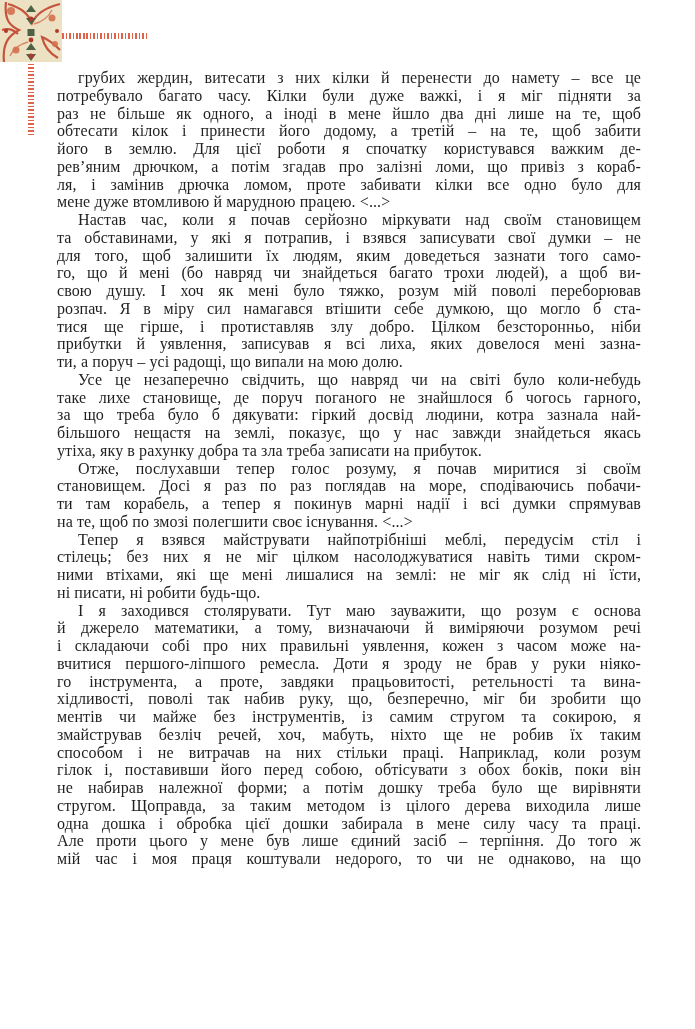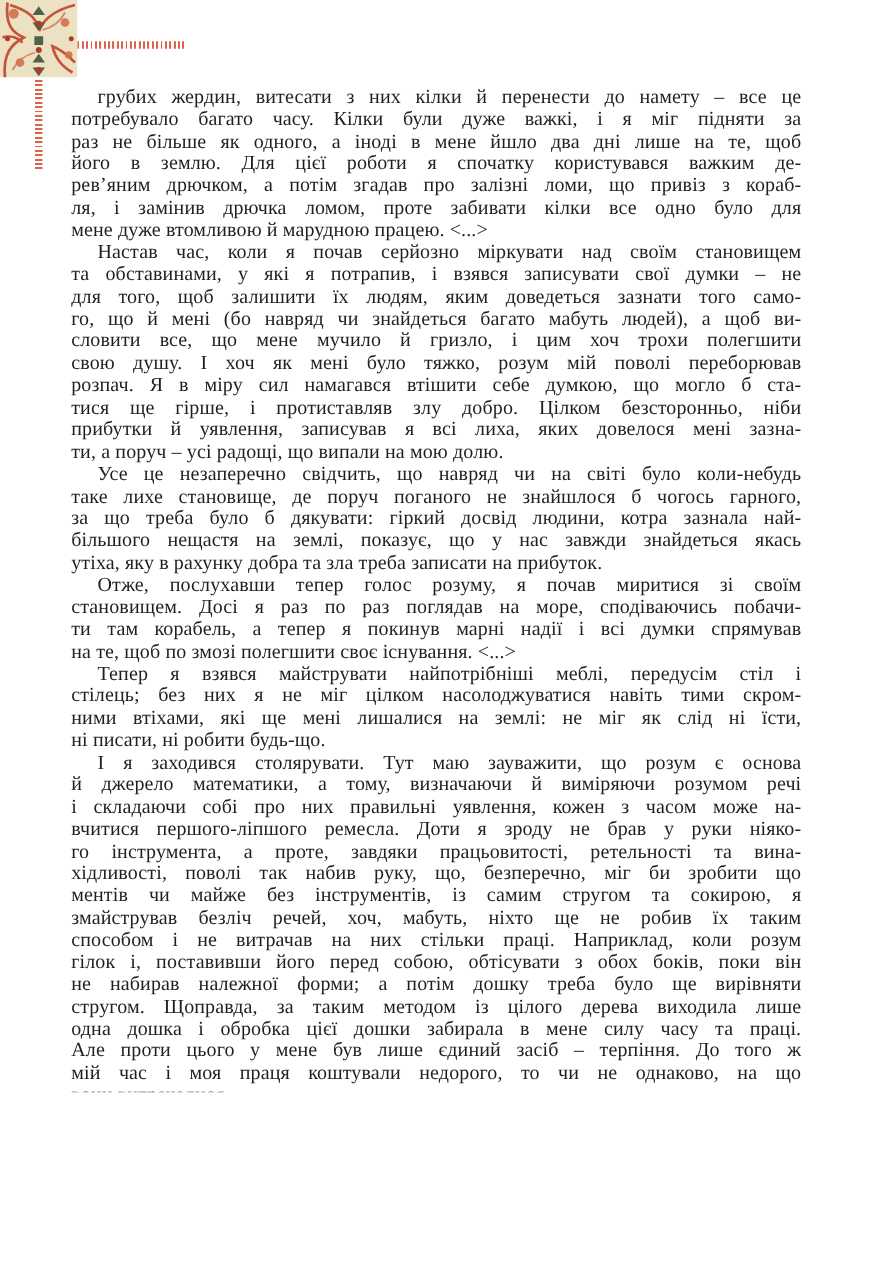--- a/index.html
+++ b/index.html
@@ -120,31 +120,31 @@
   </div>
 
   <div class="dash-h"></div>
   <div class="dash-v"></div>
 
   <div class="body-text">
       <div class="paragraph">
         <div class="line para-start">грубих жердин, витесати з них кілки й перенести до намету – все це</div>
         <div class="line">потребувало багато часу. Кілки були дуже важкі, і я міг підняти за</div>
         <div class="line">раз не більше як одного, а іноді в мене йшло два дні лише на те, щоб</div>
+        <div class="line">обтесати кілок і принести його додому, а третій – на те, щоб забити</div>
         <div class="line">його в землю. Для цієї роботи я спочатку користувався важким де-</div>
         <div class="line">рев’яним дрючком, а потім згадав про залізні ломи, що привіз з кораб-</div>
         <div class="line">ля, і замінив дрючка ломом, проте забивати кілки все одно було для</div>
         <div class="line para-end">мене дуже втомливою й марудною працею. &lt;...&gt;</div>
       </div>
       <div class="paragraph">
         <div class="line para-start">Настав час, коли я почав серйозно міркувати над своїм становищем</div>
         <div class="line">та обставинами, у які я потрапив, і взявся записувати свої думки – не</div>
         <div class="line">для того, щоб залишити їх людям, яким доведеться зазнати того само-</div>
-        <div class="line">го, що й мені (бо навряд чи знайдеться багато мабуть людей), а щоб ви-</div>
-        <div class="line">словити все, що мене мучило й гризло, і цим хоч трохи полегшити</div>
+        <div class="line">го, що й мені (бо навряд чи знайдеться багато трохи людей), а щоб ви-</div>
         <div class="line">свою душу. І хоч як мені було тяжко, розум мій поволі переборював</div>
         <div class="line">розпач. Я в міру сил намагався втішити себе думкою, що могло б ста-</div>
         <div class="line">тися ще гірше, і протиставляв злу добро. Цілком безсторонньо, ніби</div>
         <div class="line">прибутки й уявлення, записував я всі лиха, яких довелося мені зазна-</div>
         <div class="line para-end">ти, а поруч – усі радощі, що випали на мою долю.</div>
       </div>
       <div class="paragraph">
         <div class="line para-start">Усе це незаперечно свідчить, що навряд чи на світі було коли-небудь</div>
         <div class="line">таке лихе становище, де поруч поганого не знайшлося б чогось гарного,</div>
         <div class="line">за що треба було б дякувати: гіркий досвід людини, котра зазнала най-</div>

